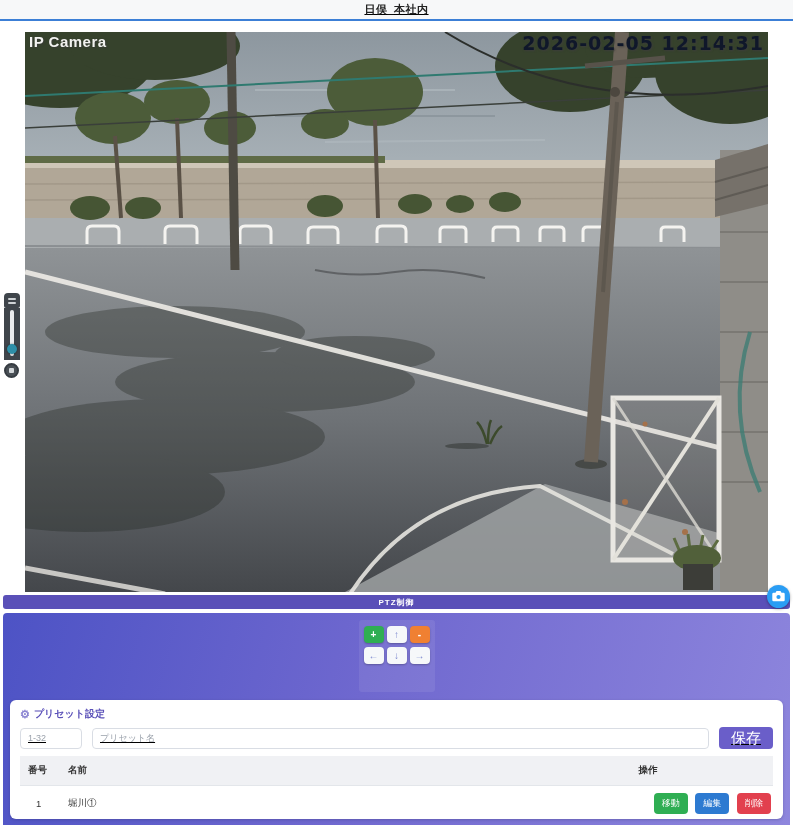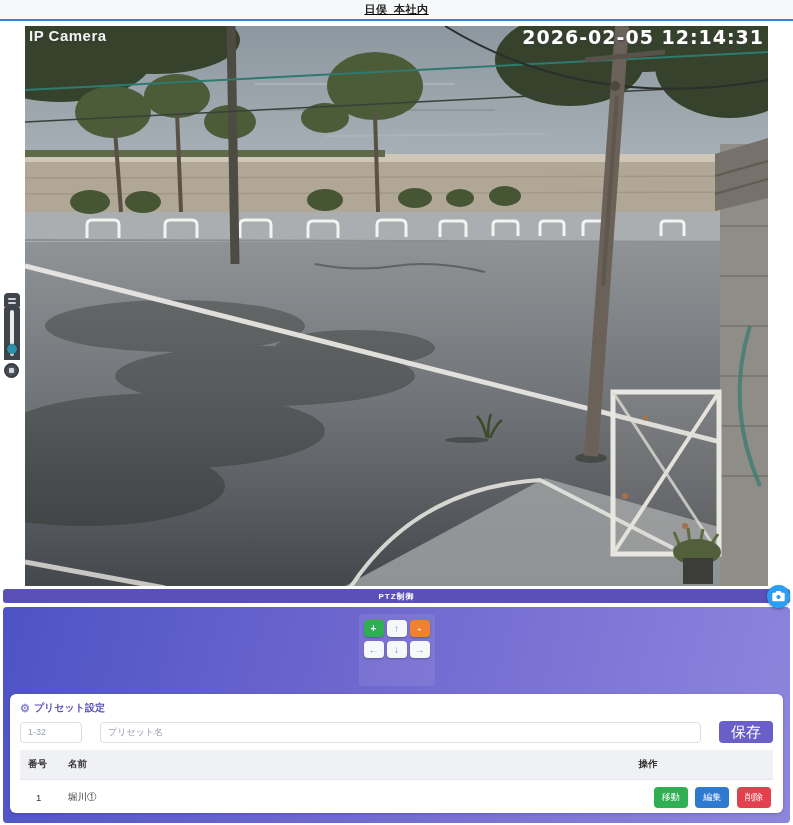--- a/index.html
+++ b/index.html
@@ -7,31 +7,31 @@
   body { font-family: "Liberation Sans", sans-serif; background: #ffffff; position: relative; }
 
   
   .app-header {
     height: 21px; display: flex; align-items: center; justify-content: center;
     background: #f7f8f9; border-bottom: 2px solid var(--header_border, #3c7fd6); text-decoration: underline;
   }
   .app-header .title { font-size: 11px; font-weight: bold; color: #222; letter-spacing: .5px; }
 
   
-  .video-row { position: relative; padding: 5px 25px 0 25px; text-decoration: underline; }
+  .video-row { position: relative; padding: 11px 25px 0 25px; text-decoration: underline; }
   .video {
     position: relative; width: 743px; height: 560px; overflow: hidden; background: #7a7e82;
   }
   .video svg.scene { position: absolute; inset: 0; width: 100%; height: 100%; display: block; }
   .cam-label {
     position: absolute; top: 1px; left: 4px; color: #f2f2f0; font-weight: bold;
     font-size: 15px; letter-spacing: .5px; text-shadow: 1px 1px 2px rgba(55,55,55,.85);
   }
   .timestamp {
-    position: absolute; top: 0px; right: 4px; color: #ffffff; font-weight: bold;
+    position: absolute; top: 0px; right: 4px; color: #0f172a; font-weight: bold;
     font-size: 19px; letter-spacing: 1px; text-shadow: 1px 1px 2px rgba(60,60,60,.85);
     font-family: "DejaVu Sans", sans-serif;
   }
 
   
   .zoom-slider { position: absolute; left: 3px; top: 272px; width: 17px; display: flex; flex-direction: column; align-items: center; z-index: 6; }
   .zs-cap { width: 16px; height: 15px; background: #3f454b; border-radius: 4px 4px 2px 2px;
     display: flex; flex-direction: column; align-items: center; justify-content: center; gap: 2px; }
   .zs-cap i { display:block; width: 8px; height: 2px; background: #cfd3d6; border-radius: 1px; }
   .zs-track { width: 16px; height: 52px; background: #3f454b; position: relative; }
@@ -71,21 +71,21 @@
   .pad-btn.plus  { background: var(--green_btn, #3cbd5b); color: #fff; }
   .pad-btn.minus { background: var(--orange_btn, #f08032); color: #fff; }
 
   
   .preset-card {
     margin: 8px 7px 0 7px; background: #fff; border-radius: 6px; padding: 7px 10px 4px;
     height: 119px; overflow: hidden; box-shadow: 0 1px 3px rgba(30,30,80,.25);
   }
   .card-title { display: flex; align-items: center; gap: 4px; font-size: 10px; font-weight: bold; color: var(--accent, #5a50c0); }
   .gear { color: #8b85d2; font-size: 11px; line-height: 1; }
-  .form-row { display: flex; align-items: center; gap: 18px; margin-top: 6px; }
+  .form-row { display: flex; align-items: center; gap: 10px; margin-top: 6px; text-decoration: underline; }
   .inp {
     height: 21px; border: 1px solid #d9dde4; border-radius: 4px; padding: 0 7px;
     font-size: 9px; color: #333; font-family: "Liberation Sans", sans-serif; outline: none;
   }
   .inp::placeholder { color: #9aa1ab; }
   .inp.num { width: 62px; }
   .inp.name { flex: 1; }
   .save-btn {
     height: 22px; padding: 0 12px; border: none; border-radius: 4px; cursor: pointer;
     background: var(--save_btn, #6a5ec9); color: #fff; font-size: 15px; font-family: "Liberation Sans", sans-serif;

